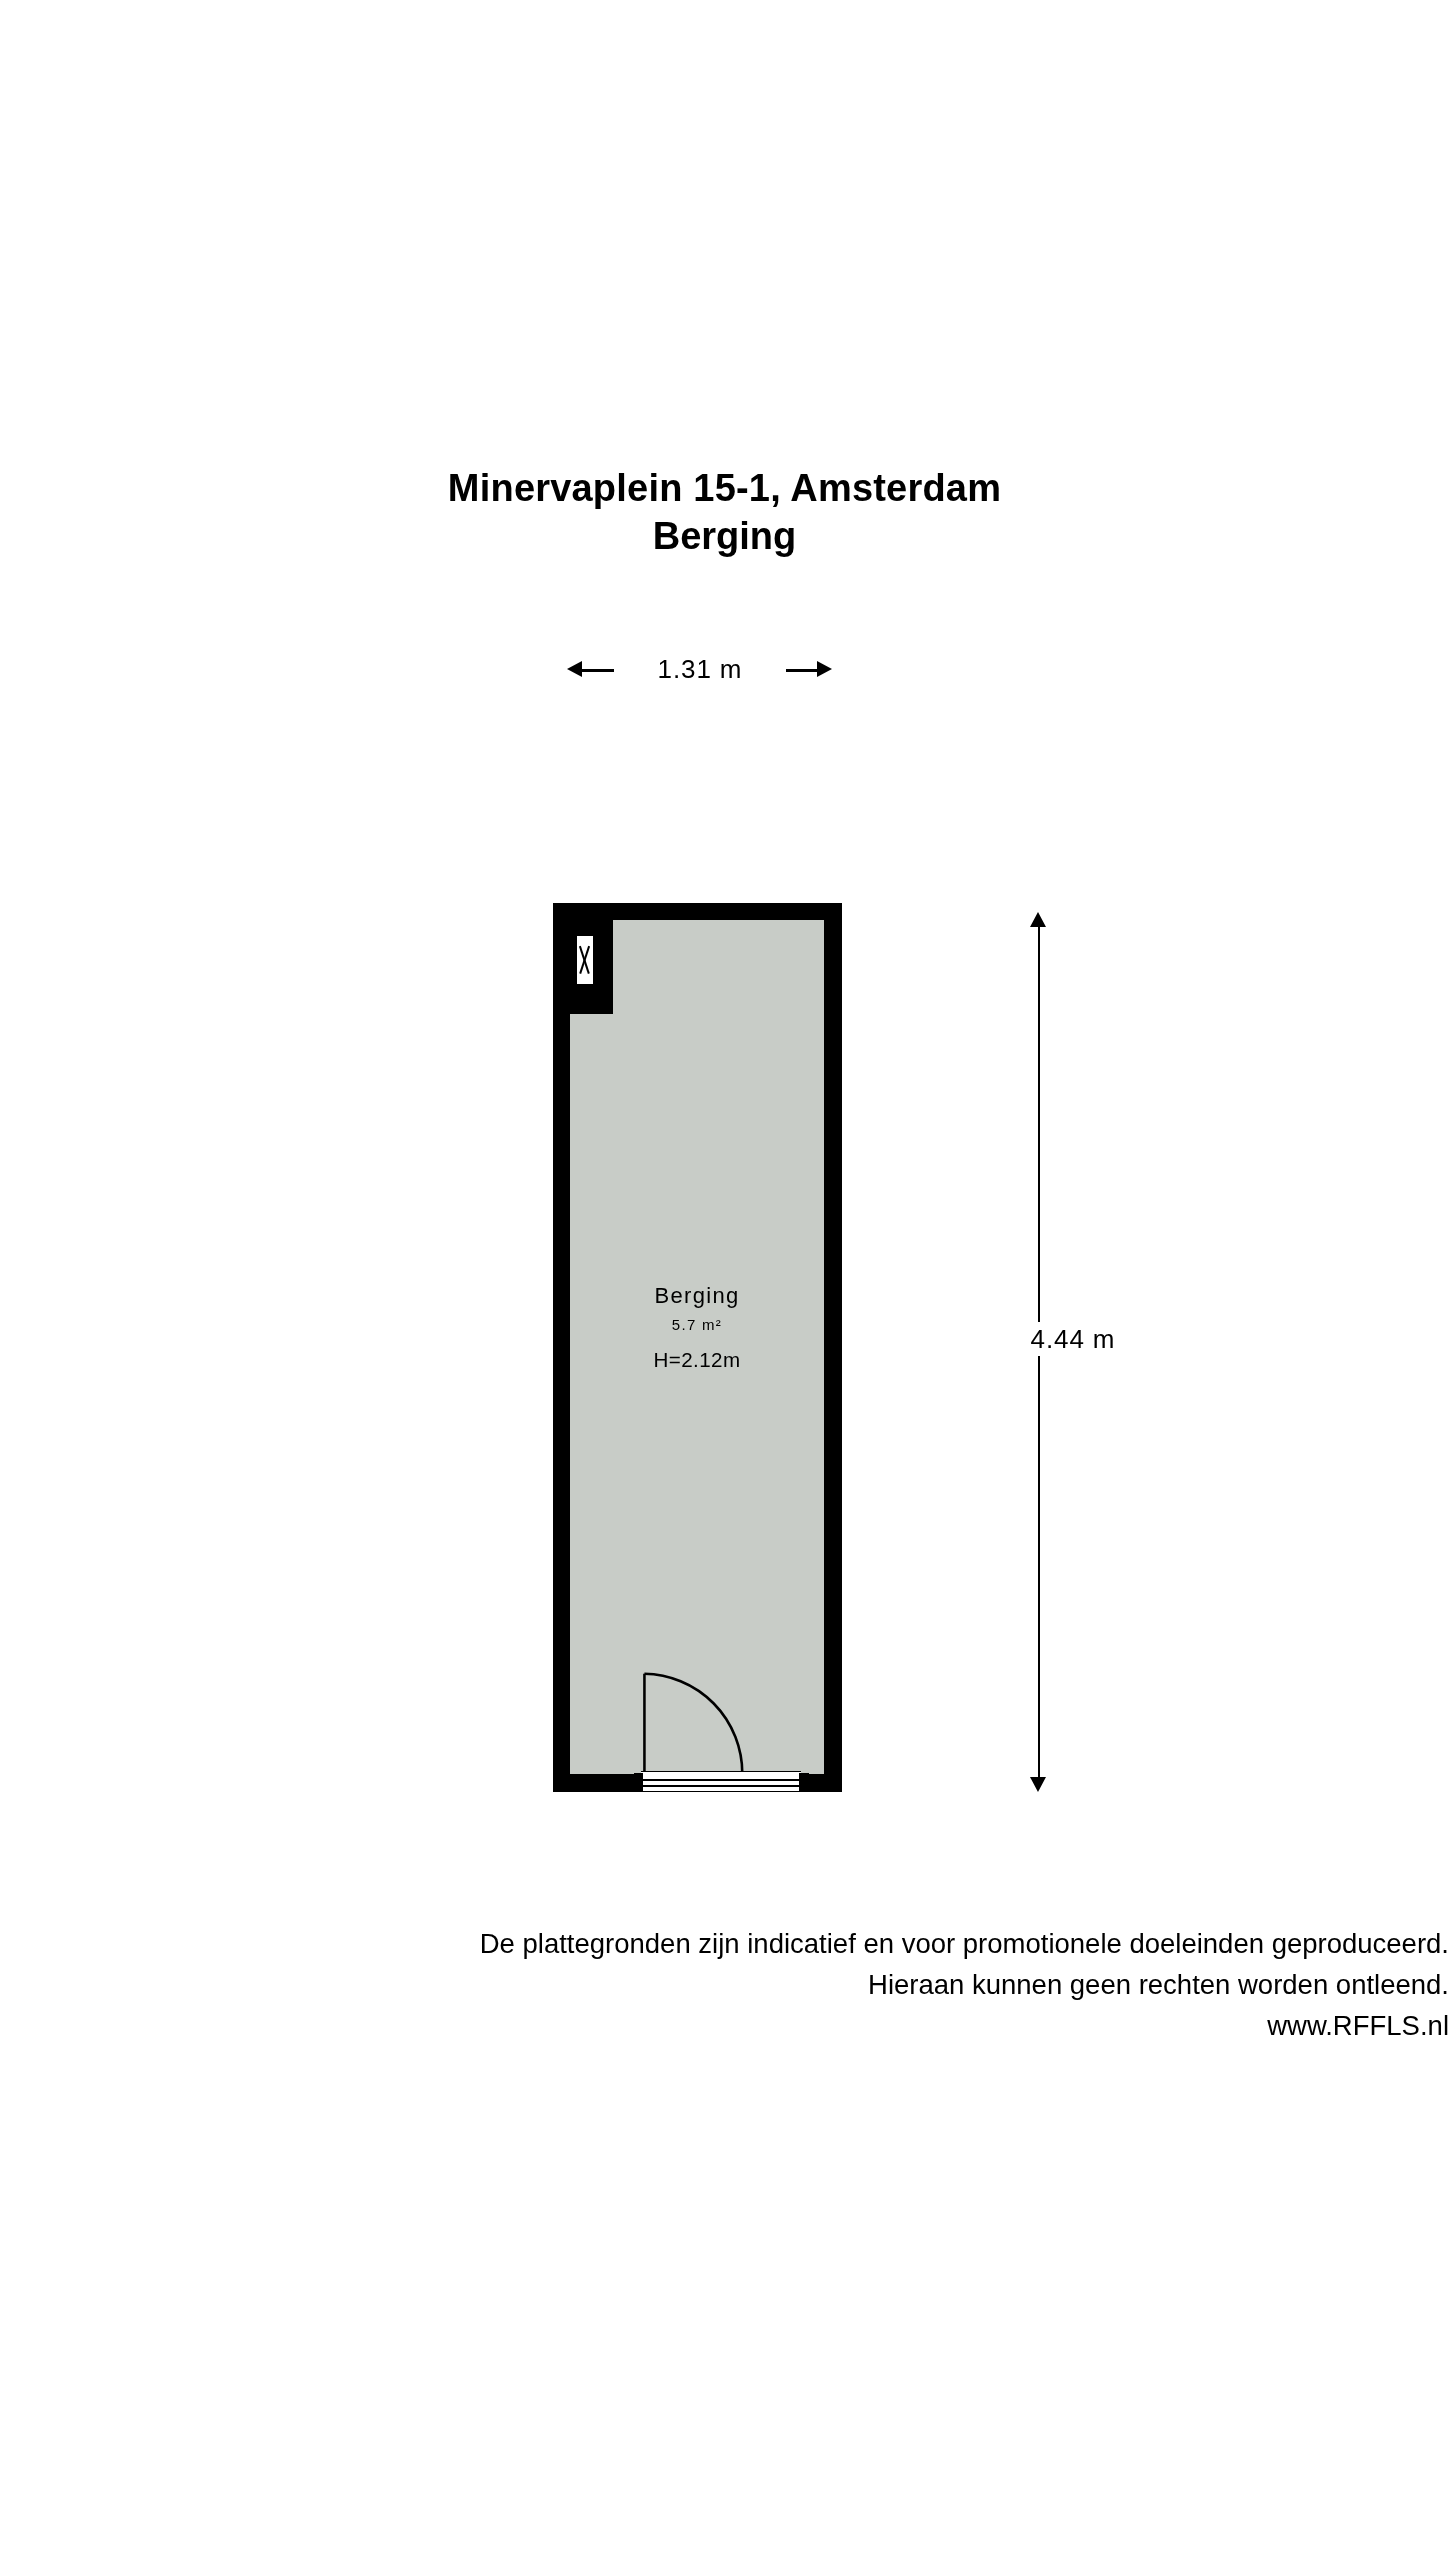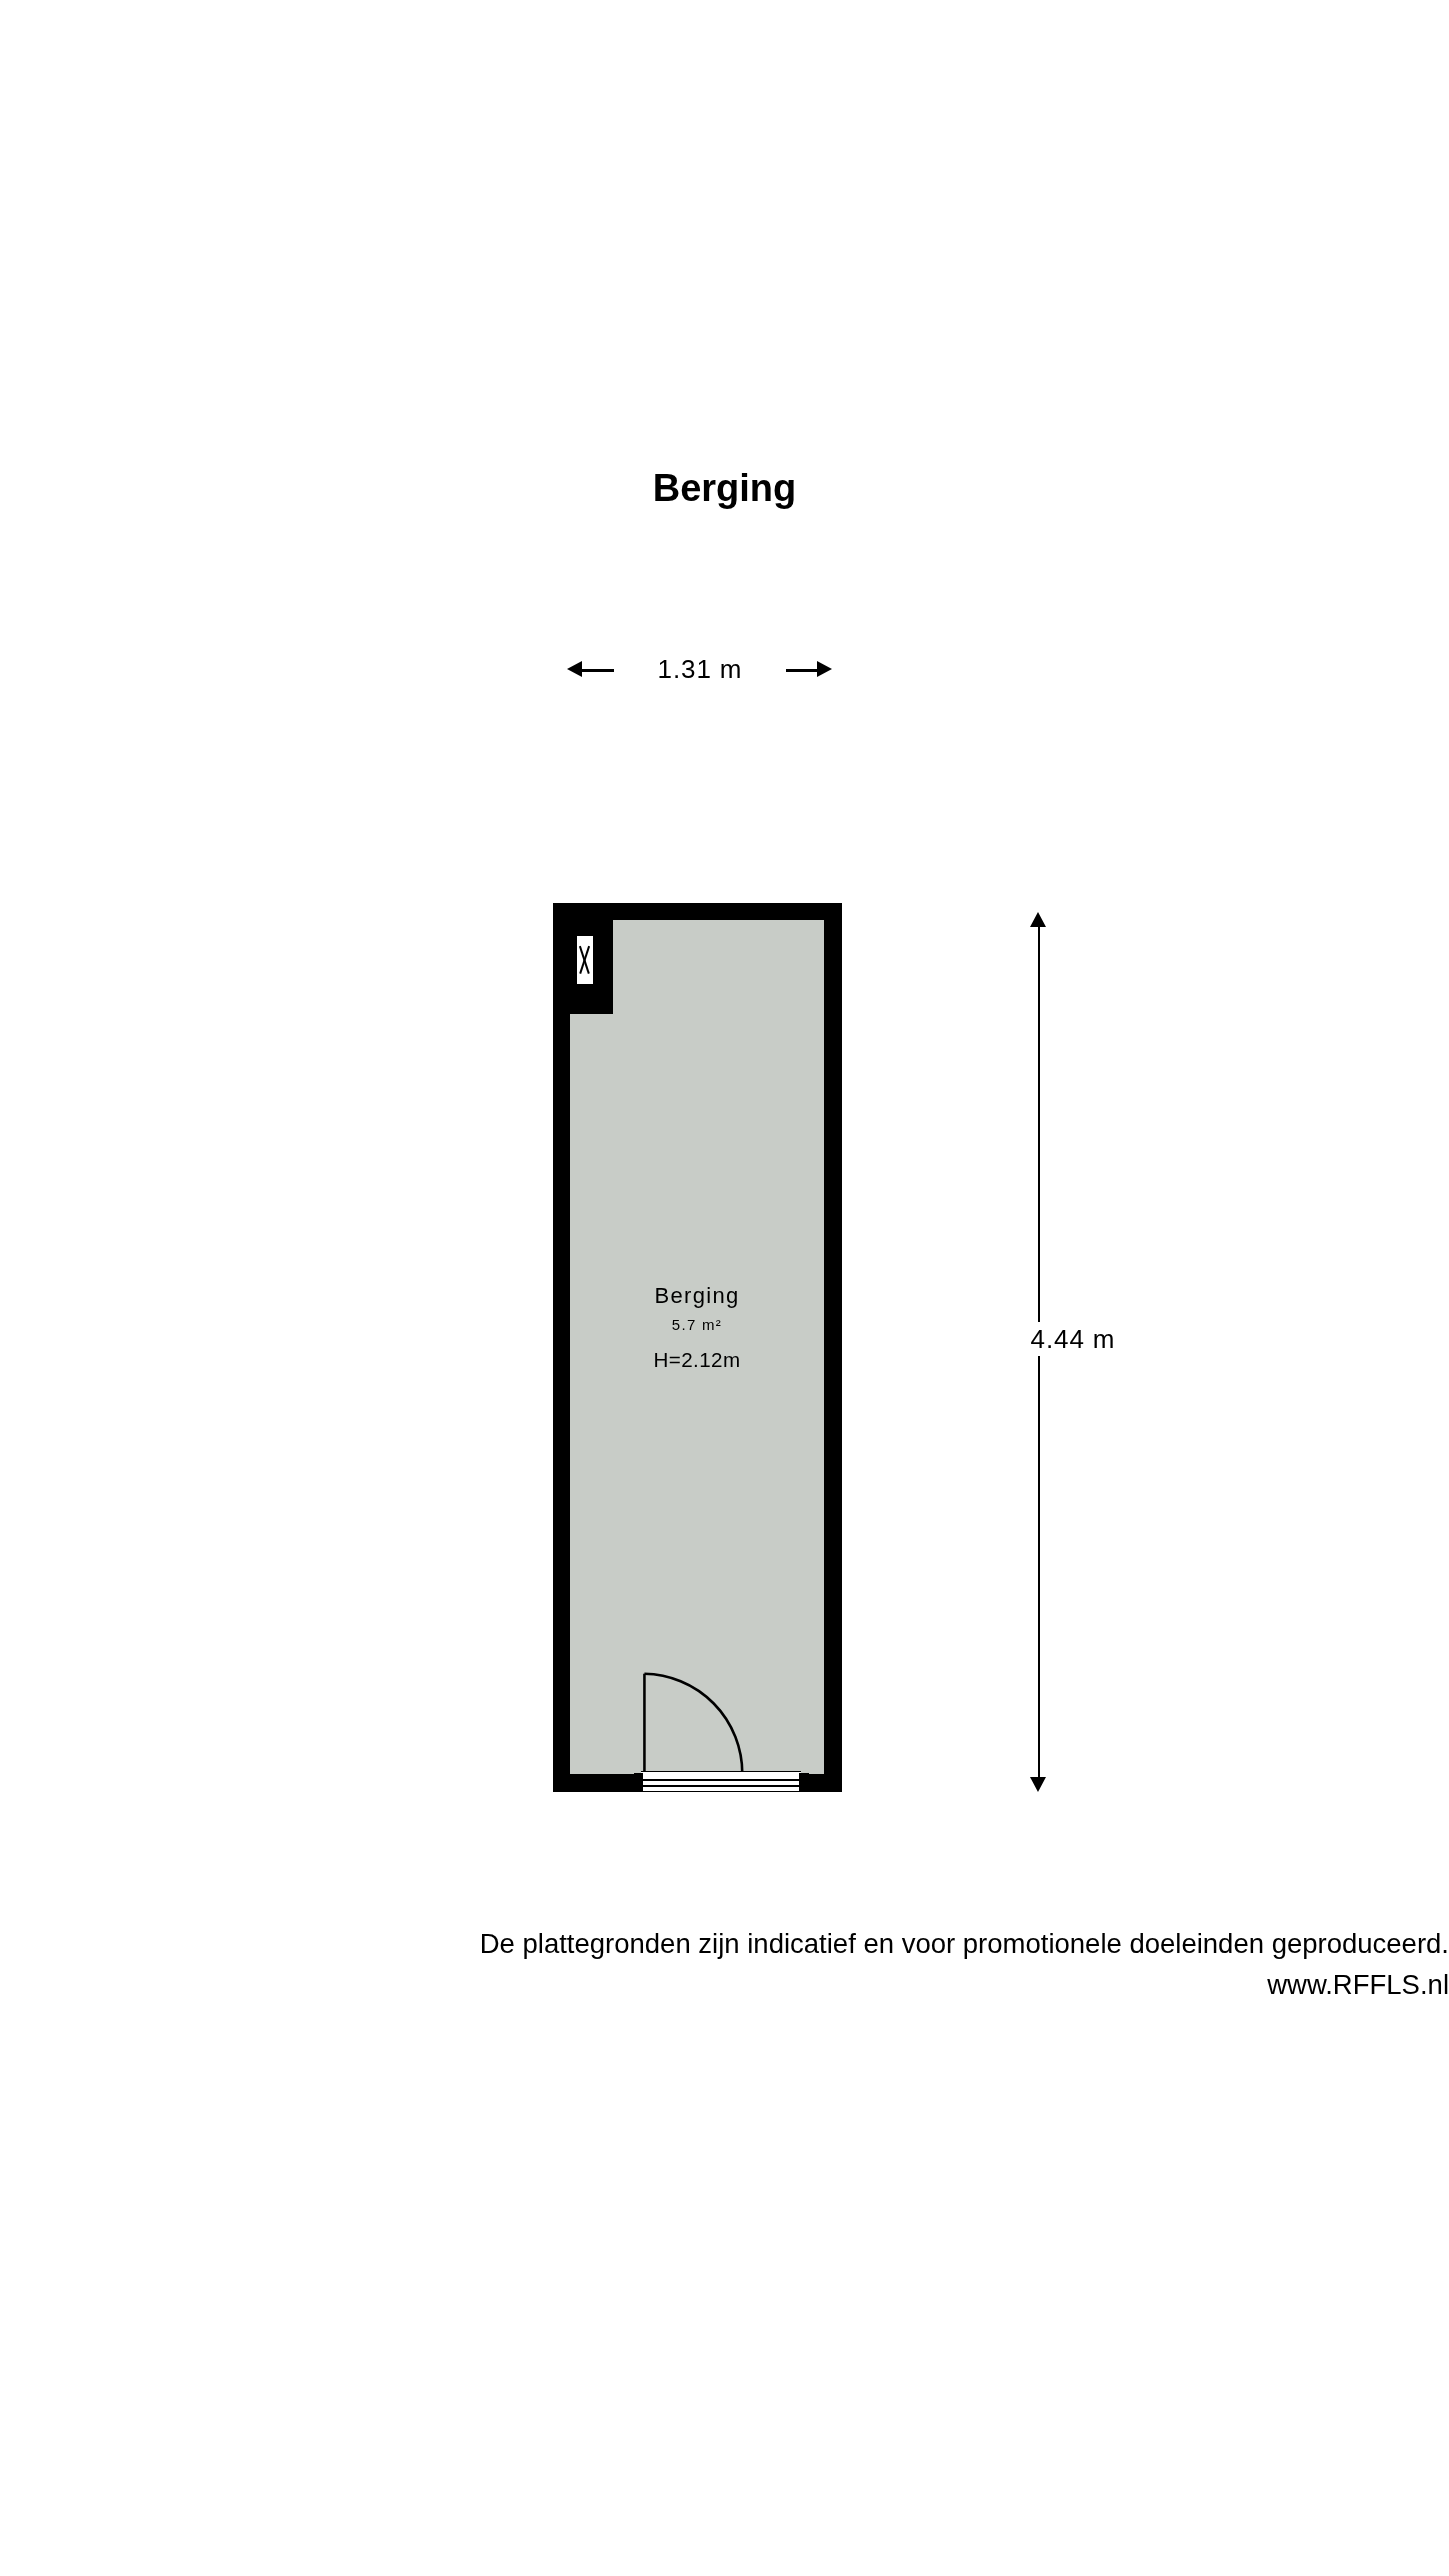--- a/index.html
+++ b/index.html
@@ -265,20 +265,21 @@
   }
   #footer-line3 {
     font-size: 27.5px;
     line-height: 41px;
   }
 </style>
 </head>
 <body>
 
 <div id="title-block">
+  <div id="title-line1">Minervaplein 15-1, Amsterdam</div>
   <div id="title-line2">Berging</div>
 </div>
 
 <div id="width-dim">
   <div class="dimline"></div>
   <div class="arrow-left"></div>
   <div class="arrow-right"></div>
   <div class="labelwrap">1.31 m</div>
 </div>
 
@@ -313,15 +314,16 @@
 
 <div id="height-dim">
   <div class="dimline"></div>
   <div class="arrow-up"></div>
   <div class="arrow-down"></div>
 </div>
 <div id="height-dim-label">4.44 m</div>
 
 <div id="footer">
   <div id="footer-line1">De plattegronden zijn indicatief en voor promotionele doeleinden geproduceerd.</div>
+  <div id="footer-line2">Hieraan kunnen geen rechten worden ontleend.</div>
   <div id="footer-line3">www.RFFLS.nl</div>
 </div>
 
 
 </body></html>

